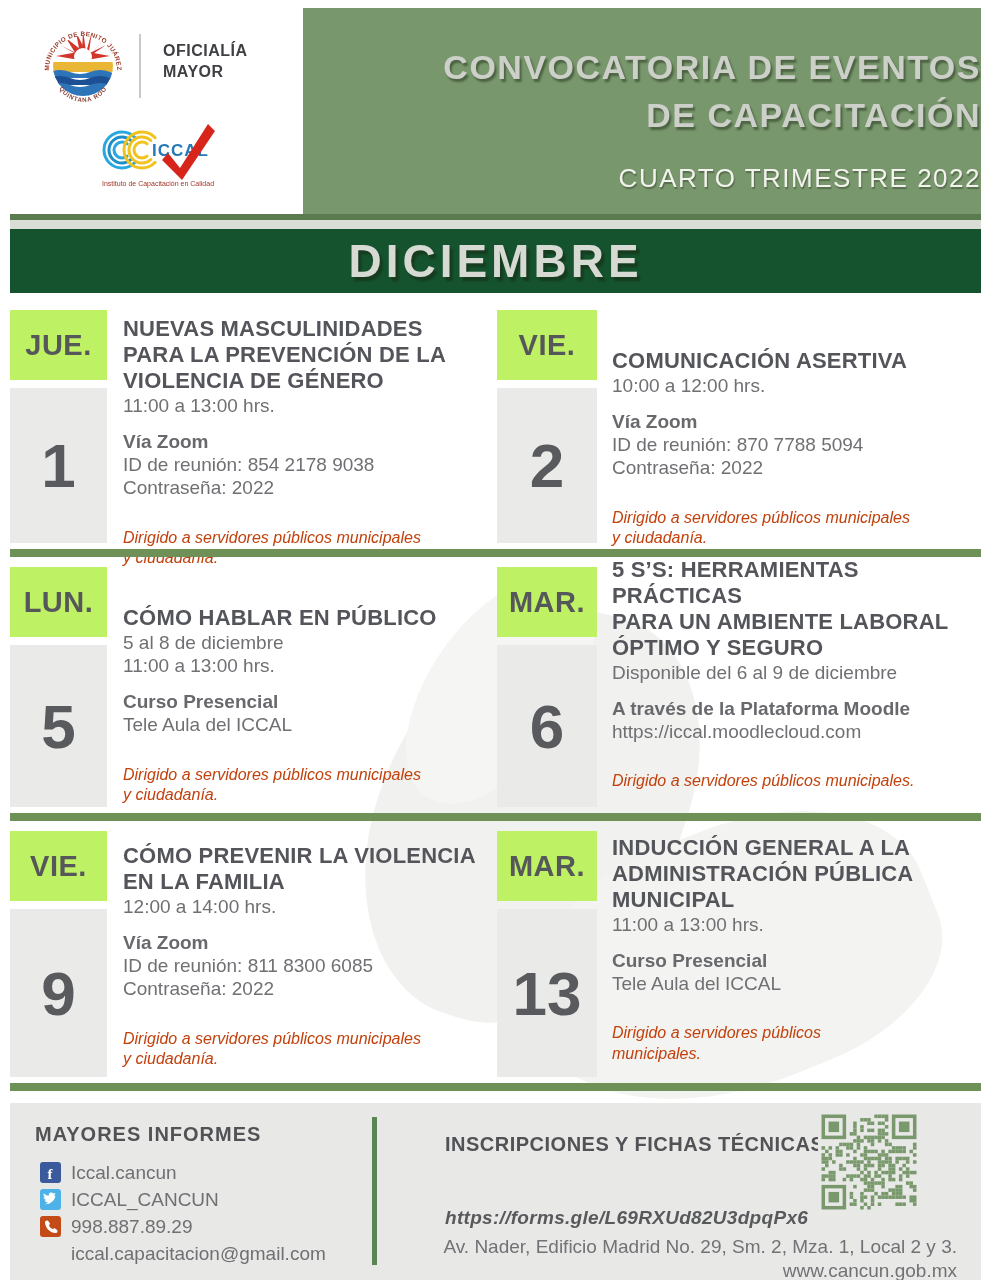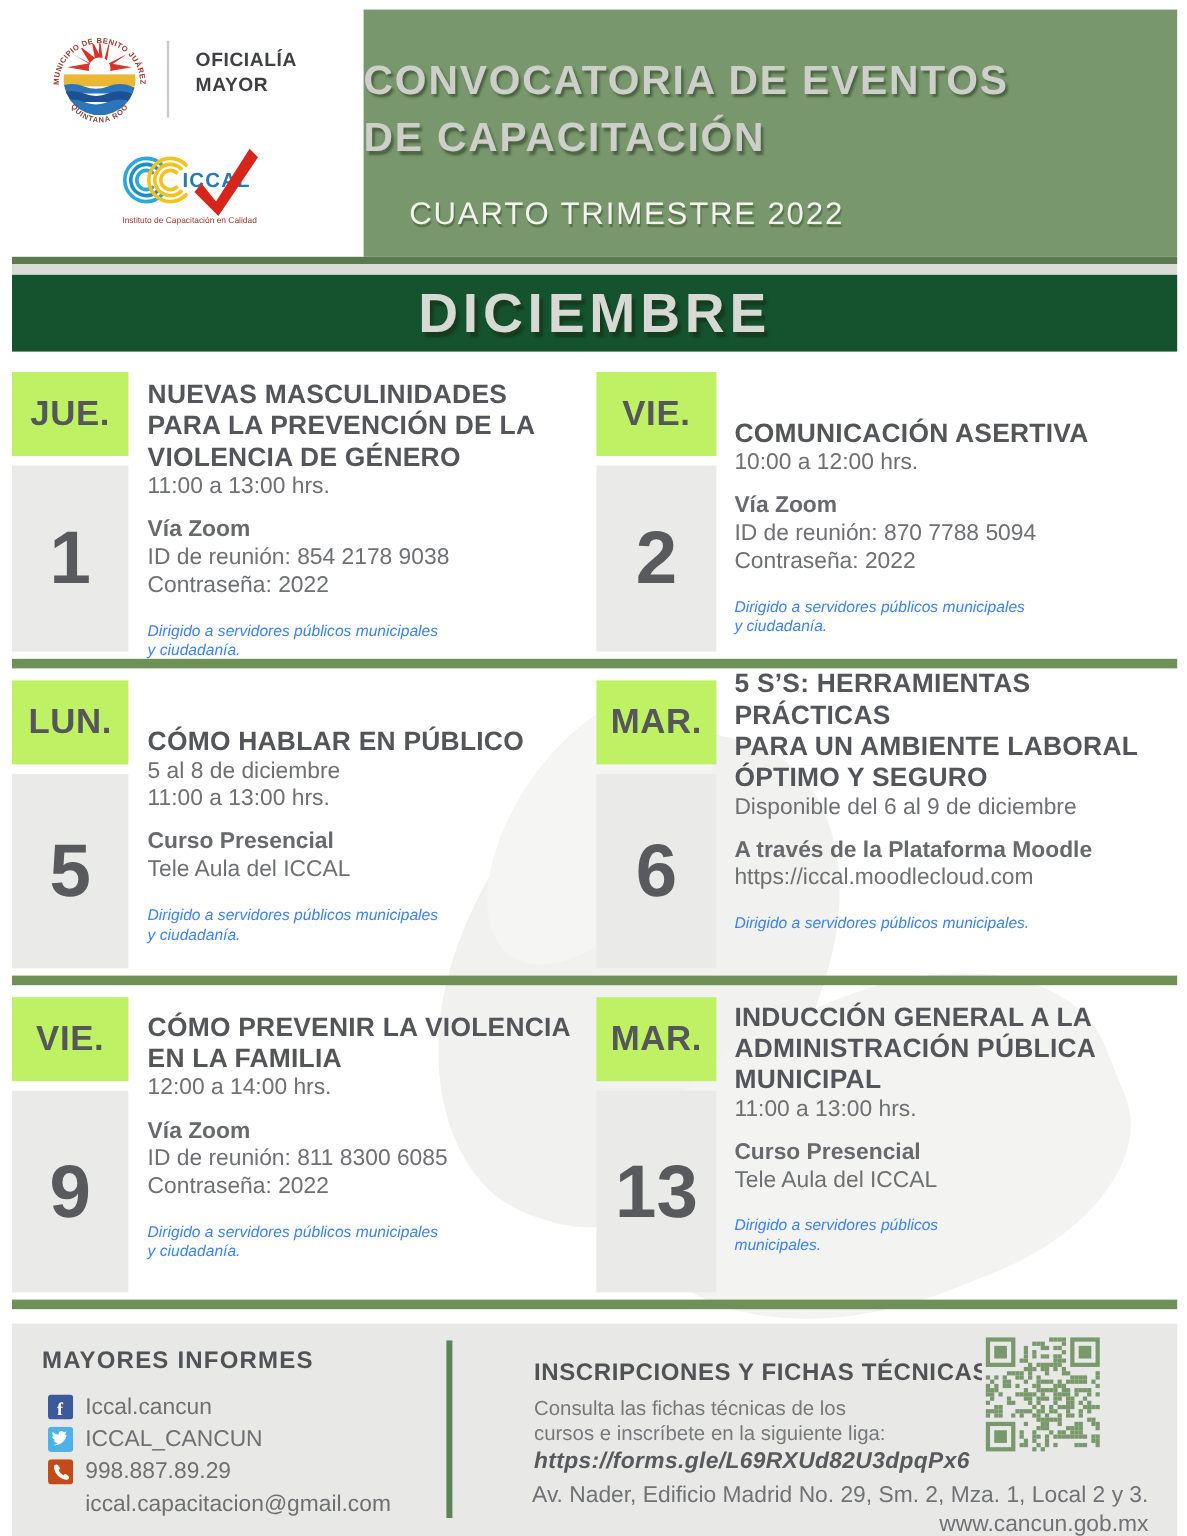--- a/index.html
+++ b/index.html
@@ -5,21 +5,21 @@
   html,body{margin:0;padding:0;background:#ffffff;}
   body{font-family:"Liberation Sans","DejaVu Sans",sans-serif;color:#56575a;}
   #poster{position:relative;width:989px;height:1280px;background:#ffffff;overflow:hidden;}
 
   
   .seal{position:absolute;left:36px;top:16px;}
   .dept-divider{position:absolute;left:139px;top:34px;width:2px;height:64px;background:#c9c9c9;}
   .dept{position:absolute;left:163px;top:40px;font-size:16px;font-weight:700;color:#3f4043;line-height:1.32;letter-spacing:.5px;}
   .iccal-logo{position:absolute;left:96px;top:120px;}
 
-  .hdr-box{position:absolute;left:303px;top:8px;width:678px;height:206px;background:#78976c;text-align:left;}
+  .hdr-box{position:absolute;left:303px;top:8px;width:678px;height:206px;background:#78976c;text-align:right;}
   .hdr-title{margin-top:36px;font-size:34px;font-weight:700;letter-spacing:1.5px;color:#ccd0c9;line-height:1.4;
              text-shadow:2px 3px 2px rgba(25,35,18,.45);}
   .hdr-sub{margin-top:24px;font-size:26px;font-weight:400;letter-spacing:1.5px;color:#f3f3ee;
            text-shadow:1px 2px 1px rgba(25,35,18,.35);padding-left:38px;}
 
   .bar-dark{position:absolute;left:10px;top:214px;width:971px;height:6px;background:#5a7b50;}
   .bar-light{position:absolute;left:10px;top:220px;width:971px;height:9px;background:#d9ddd5;}
   .month-band{position:absolute;left:10px;top:229px;width:971px;height:64px;background:#14532d;text-align:center;}
   .month-band span{display:inline-block;line-height:64px;font-size:46px;font-weight:700;letter-spacing:4px;color:#d7d9d3;
                    text-shadow:3px 4px 2px rgba(25,35,18,.5);}
@@ -42,21 +42,21 @@
           display:flex;align-items:center;justify-content:center;font-size:29px;font-weight:700;color:#56575a;letter-spacing:.5px;}
   .col-r .daybox{width:100px;}
   .numbox{position:absolute;left:0;top:88px;bottom:6px;width:97px;background:#eaeae9;
           display:flex;align-items:center;justify-content:center;font-size:62px;font-weight:700;color:#595a5d;}
   .col-r .numbox{width:100px;}
   .content{margin-left:113px;padding-right:4px;}
   .col-r .content{margin-left:115px;}
   .t-line{font-size:22px;font-weight:700;color:#54555a;line-height:1.18;letter-spacing:.2px;}
   .sub{font-size:19px;color:#6f7073;line-height:1.22;}
   .mode{font-size:19px;font-weight:700;color:#68696d;line-height:1.22;margin-top:13px;}
-  .aud{font-size:13px;font-style:italic;color:#3b82f6;line-height:1.28;margin-top:18px;}
+  .aud{font-size:16px;font-style:italic;color:#c2410c;line-height:1.28;margin-top:28px;}
   .pt16{padding-top:16px;} .pt48{padding-top:48px;} .pt54{} .pt22{padding-top:22px;} .pt14{padding-top:14px;}
   .bottom-bar{position:absolute;left:10px;top:1083px;width:971px;height:8px;background:#6f9158;z-index:2;}
 
   
   .footer{position:absolute;left:10px;top:1103px;width:971px;height:177px;background:#e8e8e6;z-index:3;}
   .f-head{position:absolute;left:25px;top:20px;font-size:20px;font-weight:700;color:#515256;letter-spacing:1px;}
   .contacts{position:absolute;left:30px;top:56px;}
   .c-row{display:flex;align-items:center;gap:10px;height:27px;font-size:19px;color:#6f7073;}
   .c-ico{width:21px;height:21px;flex:0 0 21px;}
   .f-divider{position:absolute;left:362px;top:14px;width:5px;height:148px;background:#5d8455;}
@@ -277,24 +277,20 @@
       </div>
       <div class="c-row">
         <span class="c-ico"></span>
         <span>iccal.capacitacion@gmail.com</span>
       </div>
     </div>
 
     <div class="f-divider"></div>
 
     <div class="i-head">INSCRIPCIONES Y FICHAS TÉCNICAS</div>
-    <div class="i-line1">
-      <div>Consulta las fichas técnicas de los</div>
-      <div>cursos e inscríbete en la siguiente liga:</div>
-    </div>
     <div class="i-link">https://forms.gle/L69RXUd82U3dpqPx6</div>
 
     <svg class="qr" width="102" height="102" viewBox="0 0 29 29">
       <rect width="29" height="29" fill="#e8e8e6"></rect>
       <g id="qr-finders" fill="#79996d">
         <rect x="1" y="1" width="7" height="7"></rect>
           <rect x="21" y="1" width="7" height="7"></rect>
           <rect x="1" y="21" width="7" height="7"></rect>
       </g>
       <g fill="#e8e8e6">

